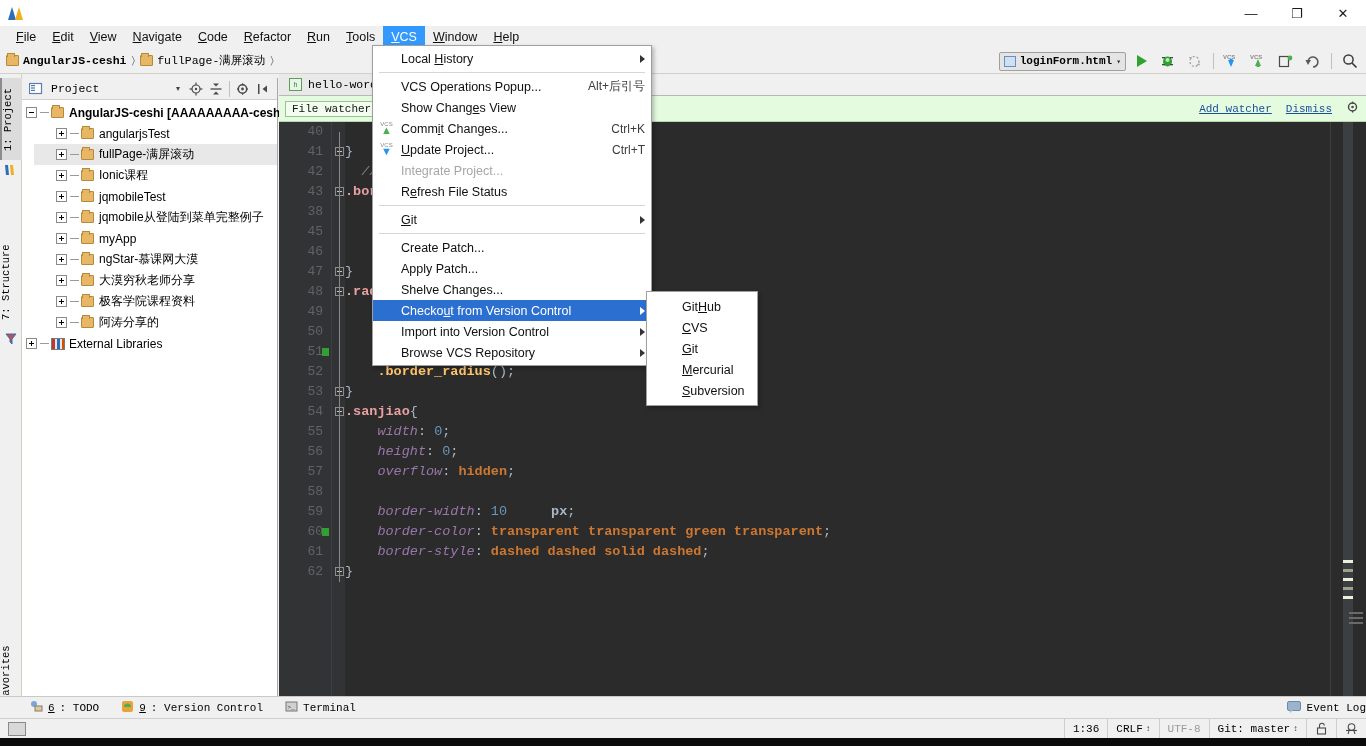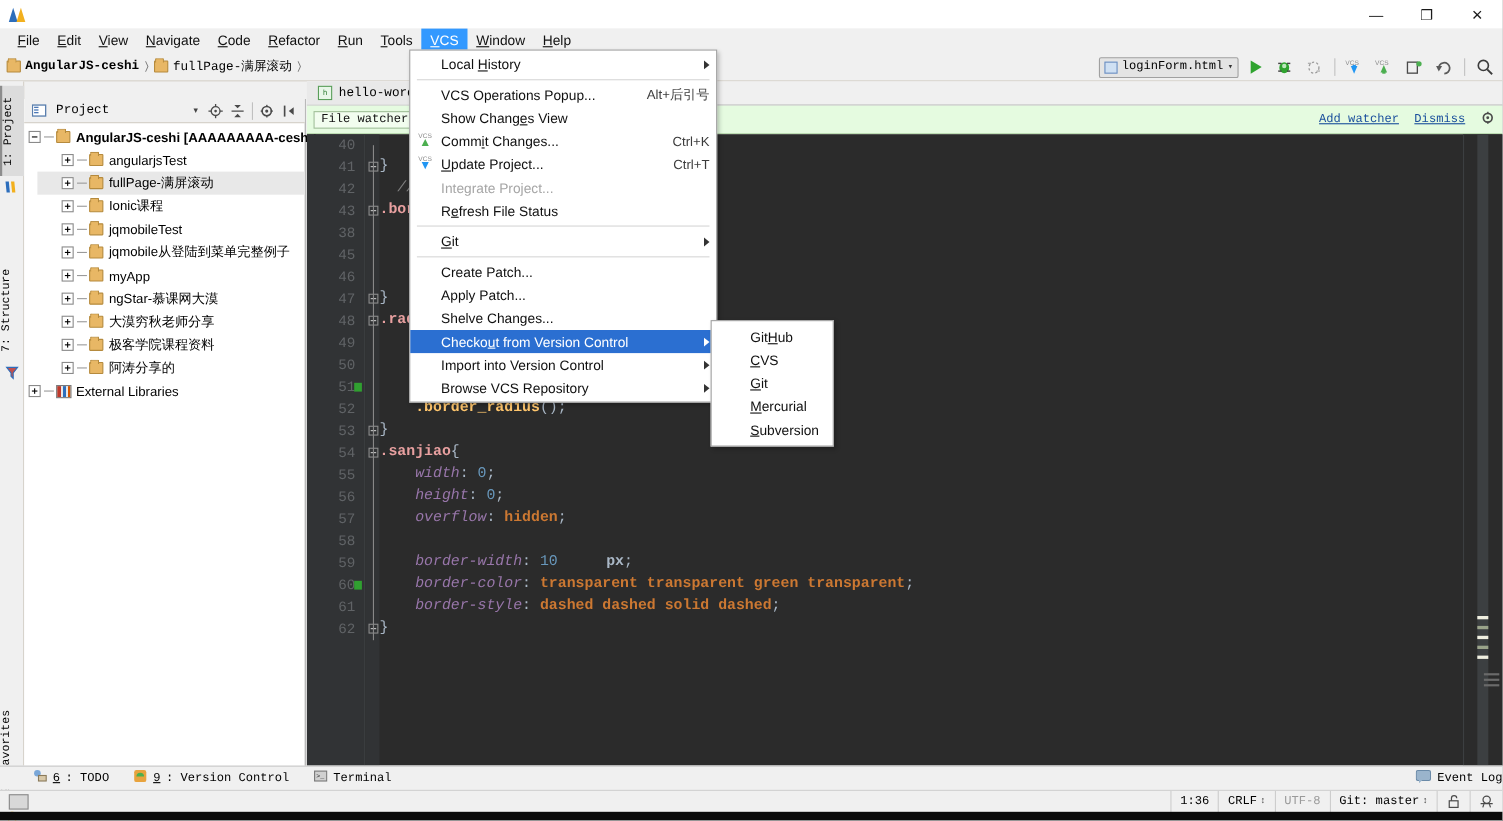--- a/index.html
+++ b/index.html
@@ -61,21 +61,21 @@
   .folder-ico {
     width: 13px; height: 11px; margin-right: 4px; position: relative; flex: none;
     background: #e8b765; border: 1px solid #b58a3d; border-radius: 1px;
   }
   .folder-ico:after {
     content: ""; position: absolute; left: 0; top: -3px; width: 6px; height: 3px;
     background: #e8b765; border: 1px solid #b58a3d; border-bottom: none;
     border-radius: 1px 1px 0 0;
   }
   .nav-right { position: absolute; right: 4px; top: 0; height: 26px;
-               display: flex; align-items: center; gap: 3px; }
+               display: flex; align-items: center; gap: 3px; font-weight: bold; }
   .runcfg {
     display: flex; align-items: center; height: 19px; padding: 0 4px;
     border: 1px solid #a0a0a0; border-radius: 2px; background: #e4e4e4;
     font-size: 11px; font-family: "Liberation Mono", monospace; color: #000;
     gap: 4px;
   }
   .runcfg .cfg-ico { width: 12px; height: 11px; border: 1px solid #6c8ebf; background: #cfe0f3; }
   .runcfg .cfg-arrow { font-size: 8px; color: #333; }
   .tbtn { width: 24px; height: 22px; display: flex; align-items: center; justify-content: center; }
   .tsep { width: 1px; height: 16px; background: #c0c0c0; margin: 0 3px; }
@@ -89,21 +89,21 @@
     position: absolute; left: 0; width: 22px;
     writing-mode: vertical-rl; transform: rotate(180deg);
     font-size: 10.5px; font-family: "Liberation Mono", monospace; color: #000;
     text-align: center; white-space: nowrap;
   }
   .vlabel.sel { background: #dcdcdc; border-right: 2px solid #8d8d8d; }
   .vico { position: absolute; left: 4px; width: 14px; height: 14px; }
 
   
   .projpanel {
-    position: absolute; top: 90px; left: 22px; width: 256px; height: 622px;
+    position: absolute; top: 78px; left: 22px; width: 256px; height: 622px;
     background: #ffffff; border-right: 1px solid #a8a8a8;
   }
   .proj-header {
     height: 22px; background: #f0f0f0; border-bottom: 1px solid #d4d0c8;
     display: flex; align-items: center; padding: 0 4px;
   }
   .proj-title {
     font-size: 11.5px; font-family: "Liberation Mono", monospace; color: #000;
     margin-left: 5px;
   }

